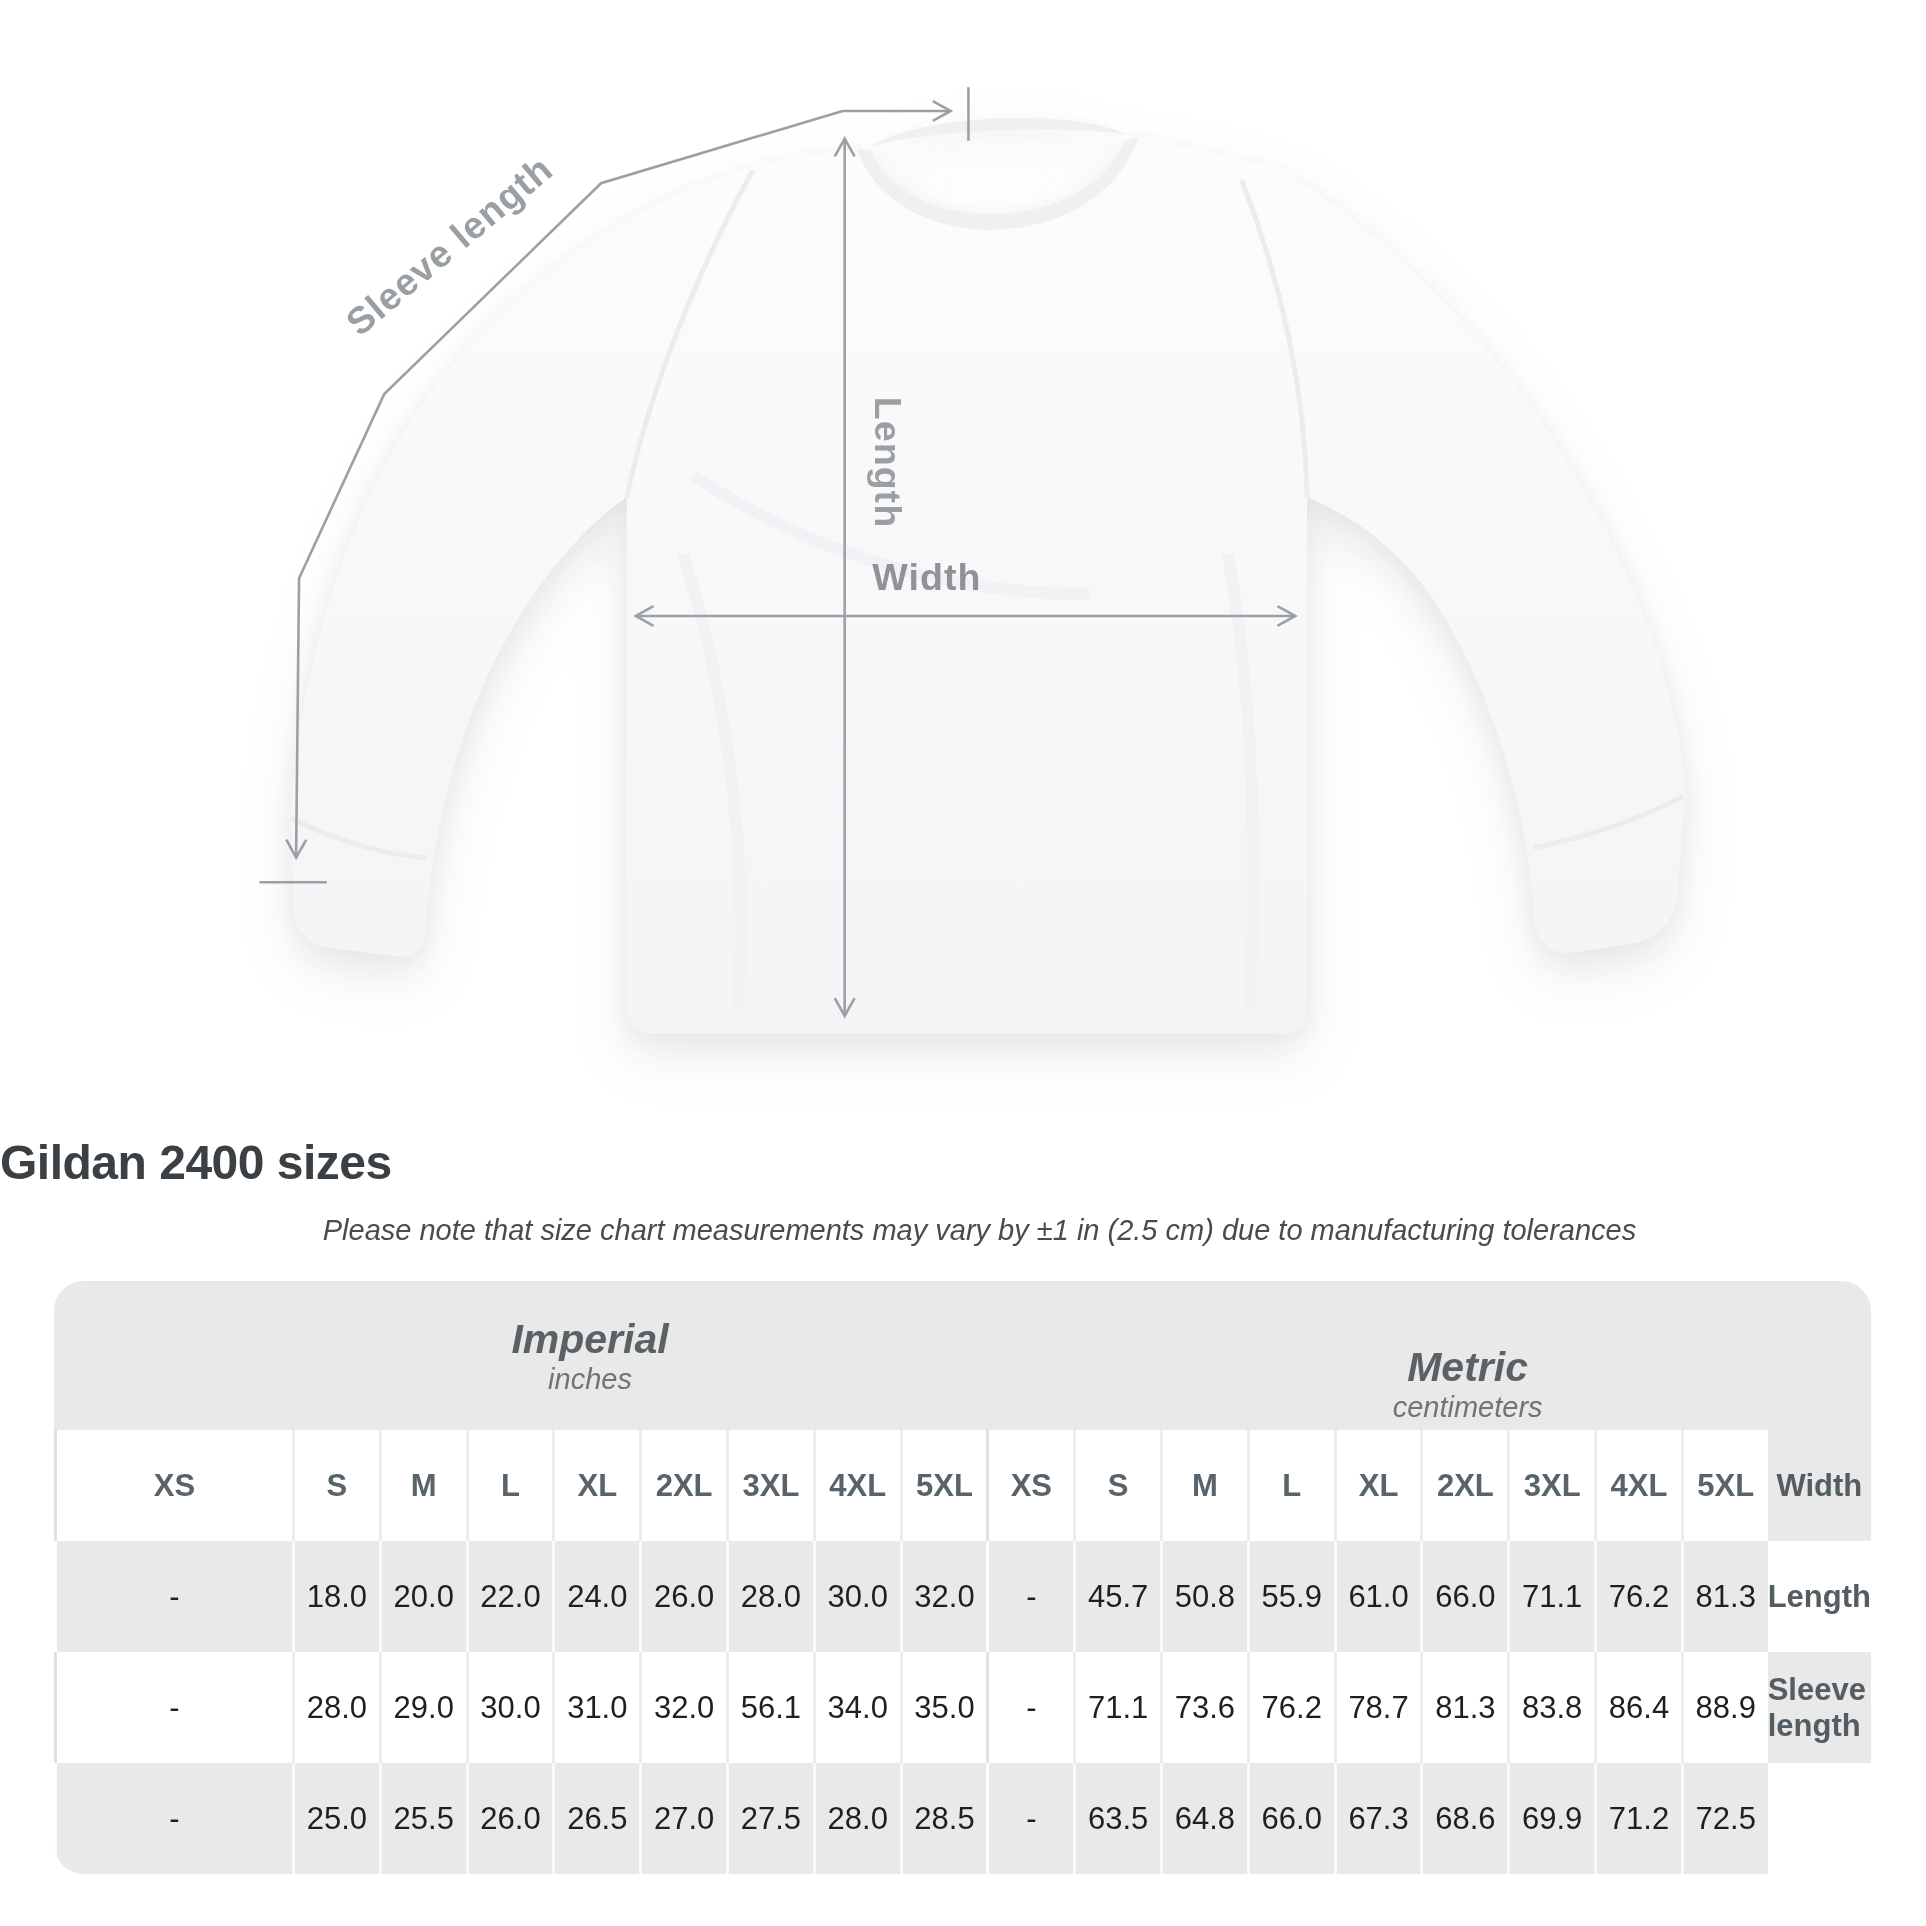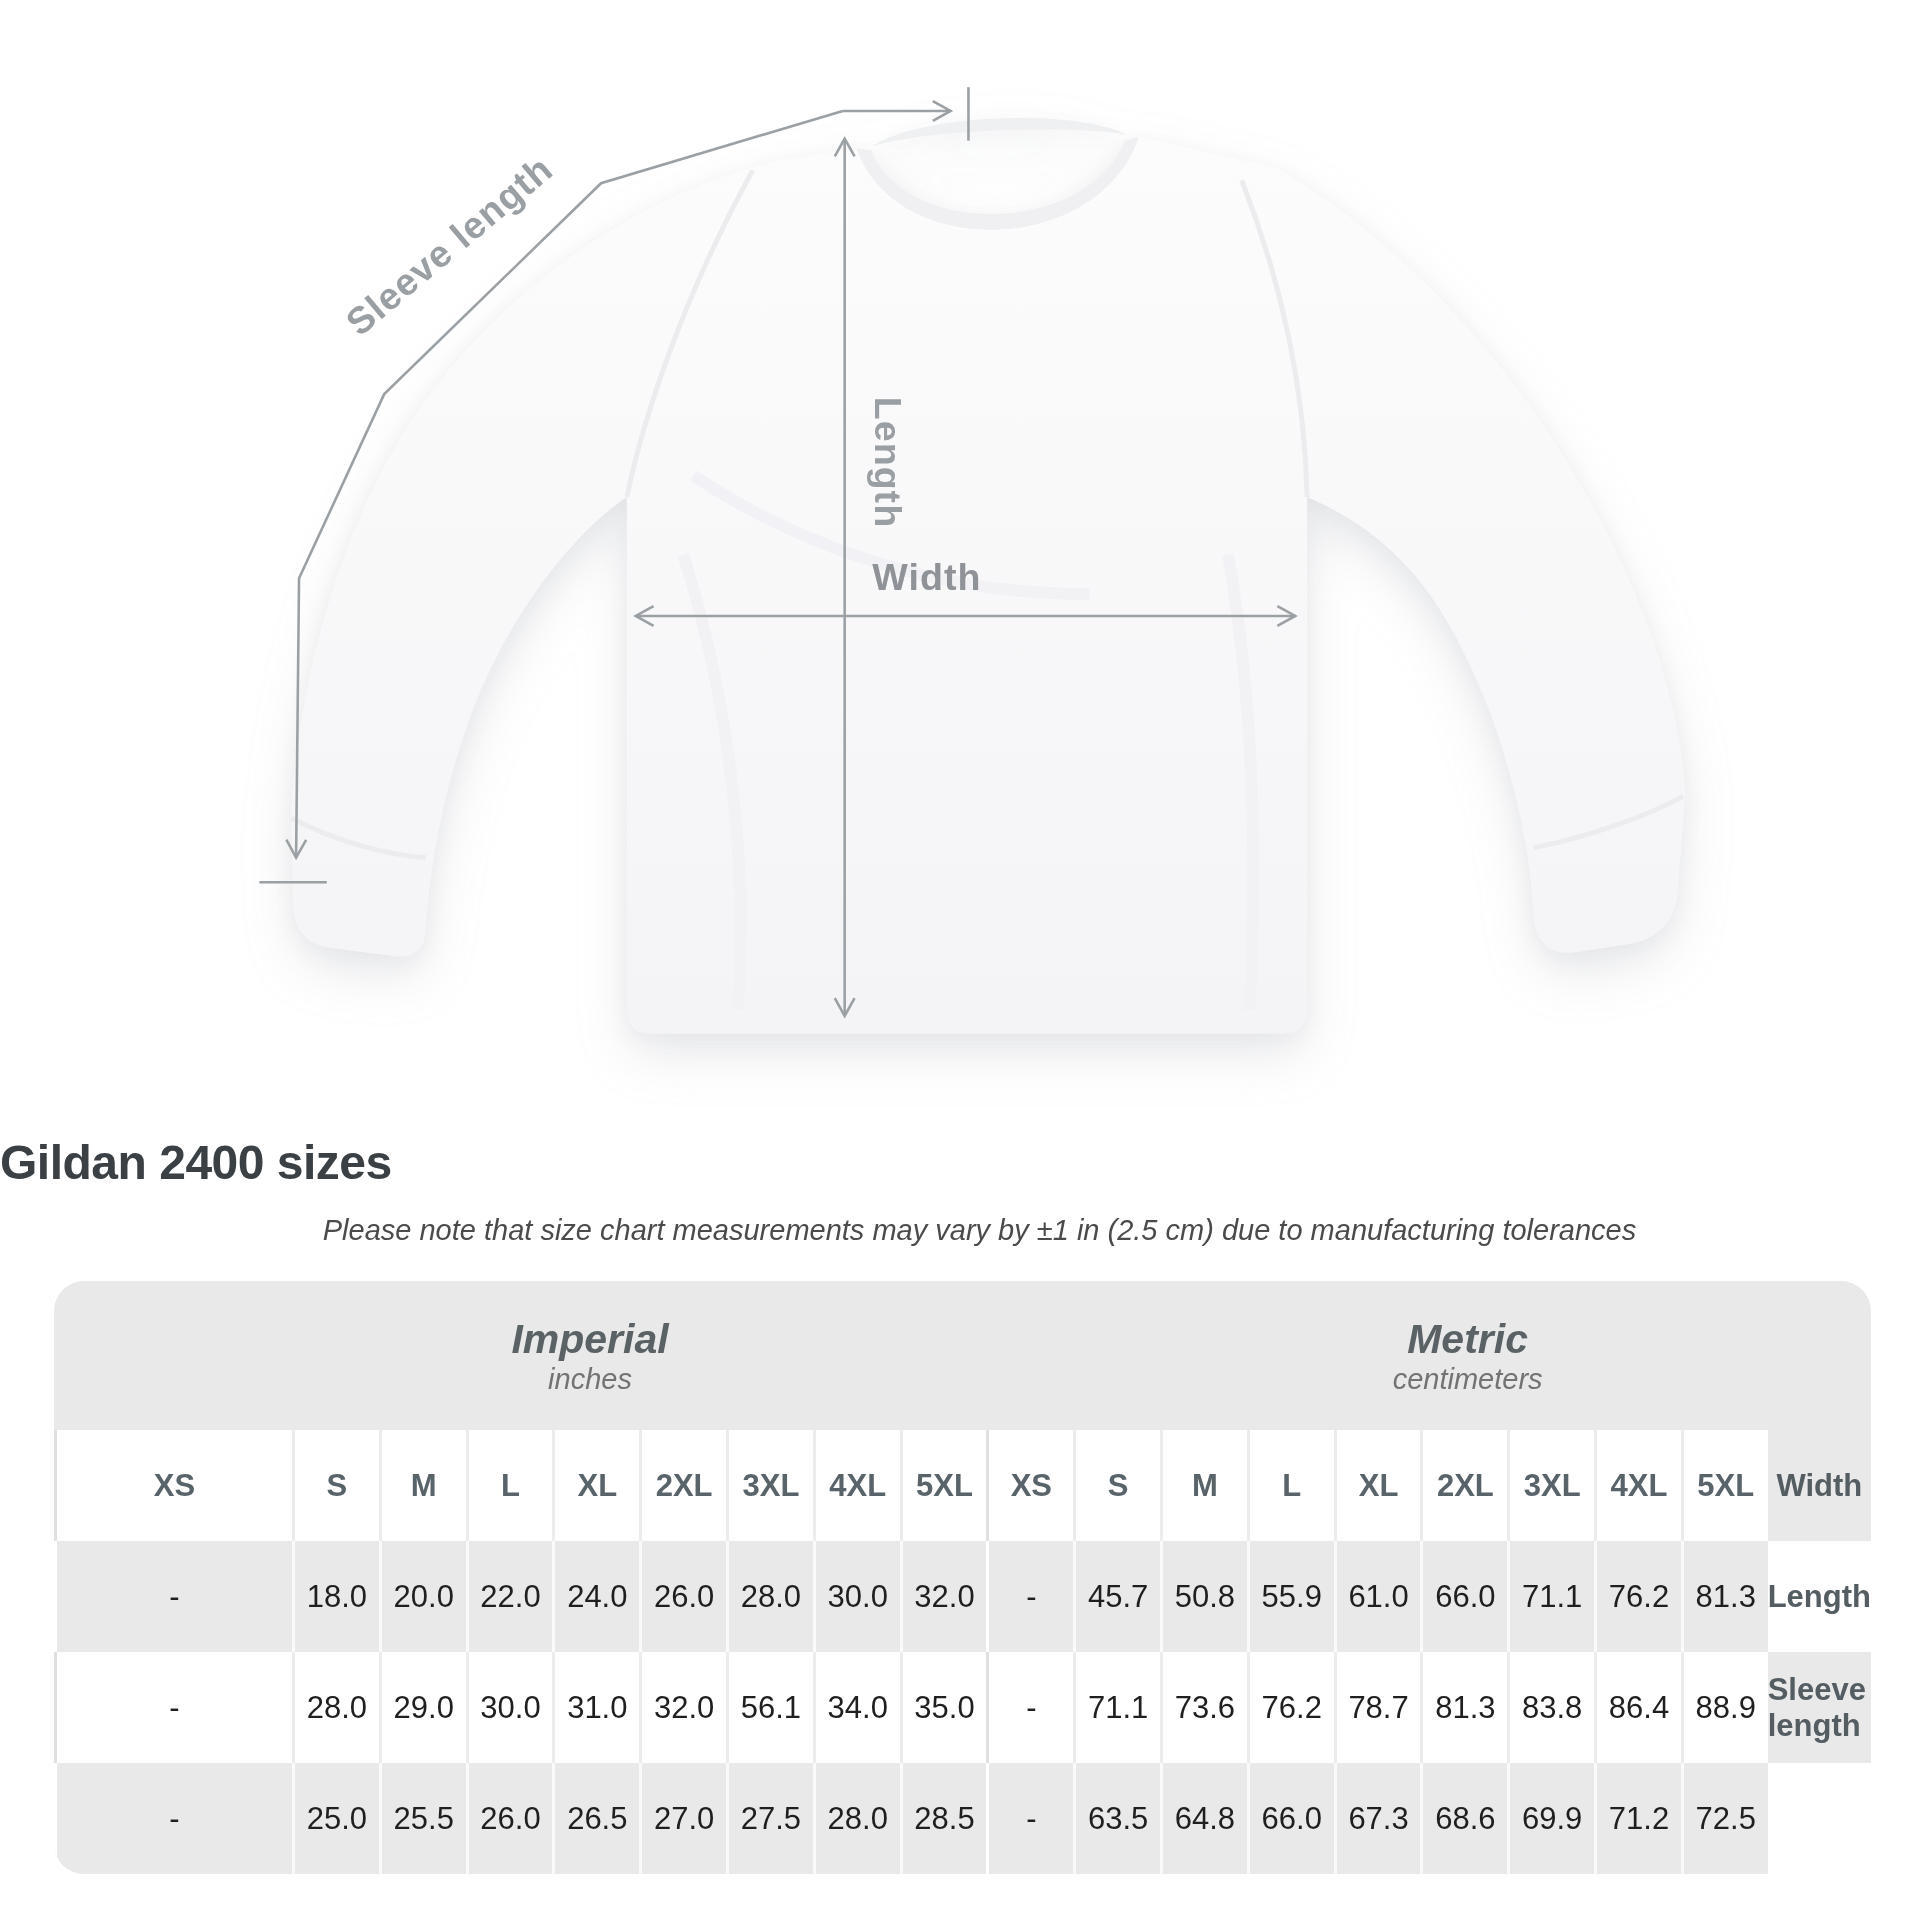--- a/index.html
+++ b/index.html
@@ -32,21 +32,21 @@
     border-radius:30px;overflow:hidden;background:#ffffff;
   }
   .band{
     grid-column:1 / -1;height:149px;background:#e9e9e9;position:relative;
   }
   .band-group{
     position:absolute;top:0;height:100%;display:flex;flex-direction:column;
     align-items:center;justify-content:center;gap:0;
   }
   .band-group.left{left:0;width:59%;}
-  .band-group.right{left:56.8%;width:42%;}
+  .band-group.right{left:56.8%;width:42%;margin-top:28px;}
   .band-title{font-size:41px;font-weight:bold;font-style:italic;color:#5a6266;}
   .band-sub{font-size:29px;font-style:italic;color:#737373;}
   .cell{
     height:111px;display:flex;align-items:center;justify-content:center;
     font-size:31px;color:#1f1f1f;background:#ffffff;
     border-left:3px solid #ececed;
   }
   .cell.head{font-weight:bold;color:#59636a;}
   .cell.lab{font-weight:bold;color:#535d62;border-left:none;}
   .cell.corner{border-left:none;}

